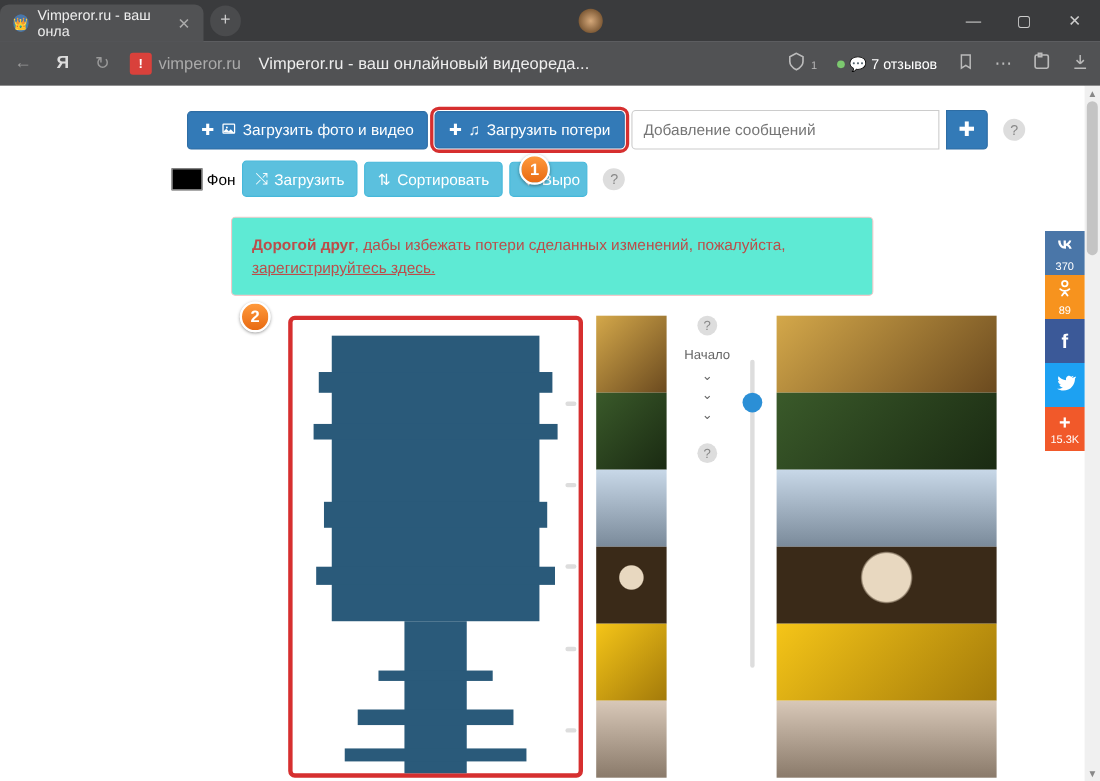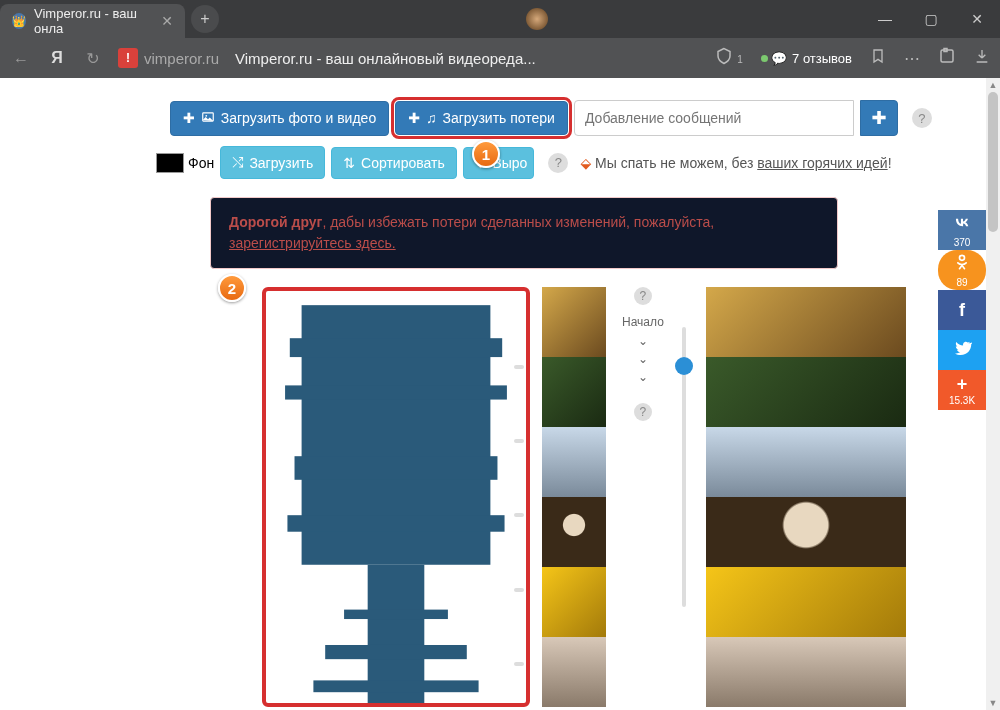--- a/index.html
+++ b/index.html
@@ -40,21 +40,21 @@
 .toolbar-row2 { display: flex; align-items: center; gap: 6px; margin-left: 90px; margin-bottom: 18px; }
 .bg-swatch { display: flex; align-items: center; gap: 4px; font-size: 14px; margin-left: 36px; }
 .bg-swatch .sw { width: 28px; height: 20px; background: #000; border: 1px solid #999; }
 .btn-teal { background: #5bc0de; color: #fff; font-size: 14px; padding: 7px 11px; border-radius: 4px; display: flex; align-items: center; gap: 6px; cursor: pointer; border: 1px solid #46b8da; }
 .hotidea { font-size: 14px; color: #555; margin-left: 6px; }
 .hotidea .fire { color: #e25b1f; }
 .hotidea u { text-decoration: underline; }
 
 .callout-num { width: 28px; height: 28px; border-radius: 50%; background: linear-gradient(#ff9a3c,#e86a12); color: #fff; font-weight: bold; display: flex; align-items: center; justify-content: center; font-size: 15px; border: 2px solid #fff; box-shadow: 0 1px 3px rgba(0,0,0,.4); position: absolute; z-index: 50; }
 
-.alert { margin-left: 180px; width: 628px; background: #0f172a; border: 1px solid #f2c9c9; border-radius: 4px; padding: 14px 18px; font-size: 14px; color: #bb4d4a; line-height: 1.5; }
+.alert { margin-left: 180px; width: 584px; background: #5eead4; border: 1px solid #f2c9c9; border-radius: 4px; padding: 14px 18px; font-size: 14px; color: #bb4d4a; line-height: 1.5; }
 .alert b { color: #bb4d4a; }
 .alert a { color: #bb4d4a; text-decoration: underline; }
 
 .editor-area { display: flex; gap: 12px; margin-top: 18px; margin-left: 232px; position: relative; }
 
 .wave-wrap { width: 268px; height: 420px; border: 4px solid #d62f2f; border-radius: 6px; position: relative; background: #fff; overflow: hidden; }
 .wave-svg { position: absolute; left: 12px; right: 12px; top: 0; bottom: 0; }
 .wave-tick { position: absolute; right: 2px; width: 10px; height: 4px; background: #ddd; border-radius: 2px; }
 
 .thumb-col { display: flex; flex-direction: column; gap: 0; height: 420px; width: 64px; }
@@ -78,24 +78,24 @@
 .preview-cell { flex: 1; background: #000; display: flex; align-items: center; justify-content: center; }
 .preview-cell .inner { width: 72px; height: 100%; }
 
 
 .vscroll { position: absolute; top: 78px; right: 0; width: 14px; bottom: 0; background: #f0f0f0; }
 .vscroll .thumb { position: absolute; left: 2px; right: 2px; top: 14px; height: 140px; background: #c4c4c4; border-radius: 5px; }
 .vscroll .arr { position: absolute; left: 0; right: 0; height: 14px; display: flex; align-items: center; justify-content: center; font-size: 9px; color: #888; }
 
 
 .social { position: absolute; right: 14px; top: 210px; display: flex; flex-direction: column; z-index: 40; }
-.social .sbtn { width: 48px; height: 40px; color: #fff; display: flex; flex-direction: column; align-items: center; justify-content: center; font-size: 10px; }
+.social .sbtn { width: 36px; height: 40px; color: #fff; display: flex; flex-direction: column; align-items: center; justify-content: center; font-size: 10px; }
 .social .sbtn .ic { font-size: 18px; font-weight: bold; }
 .social .sbtn .ic svg { width: 20px; height: 20px; fill: #fff; }
-.vk { background: #4a76a8; } .ok { background: #f7931e; border-radius: 19px; } .fb { background: #3b5998; } .tw { background: #1da1f2; } .plus { background: #f1592a; }
+.vk { background: #4a76a8; } .ok { background: #f7931e; } .fb { background: #3b5998; } .tw { background: #1da1f2; } .plus { background: #f1592a; }
 
 .avatar-chip { width: 22px; height: 22px; border-radius: 50%; background: radial-gradient(circle,#d5a87a,#5a3a1a); margin-left: auto; margin-right: 8px; }
 </style>
 </head>
 <body>
 
 <div class="titlebar">
   <div class="tab active">
     <span class="favicon" style="background:#4a76a8;display:flex;align-items:center;justify-content:center;font-size:11px;">👑</span>
     <span>Vimperor.ru - ваш онла</span>
@@ -186,24 +186,20 @@
     </div>
     <div class="btn-teal">
       <span>⇅</span>
       <span>Сортировать</span>
     </div>
     <div class="btn-teal" style="padding-right:6px;">
       <span>⬍</span>
       <span>Выро</span>
     </div>
     <div class="helpq">?</div>
-    <div class="hotidea">
-      <span class="fire">⬙</span>
-      <span>Мы спать не можем, без </span><u>ваших горячих идей</u>!
-    </div>
   </div>
 
   <div class="alert">
     <b>Дорогой друг</b><span>, дабы избежать потери сделанных изменений, пожалуйста,</span><br>
     <a href="#">зарегистрируйтесь здесь.</a>
   </div>
 
   <div class="editor-area">
 
     <div class="wave-wrap">

